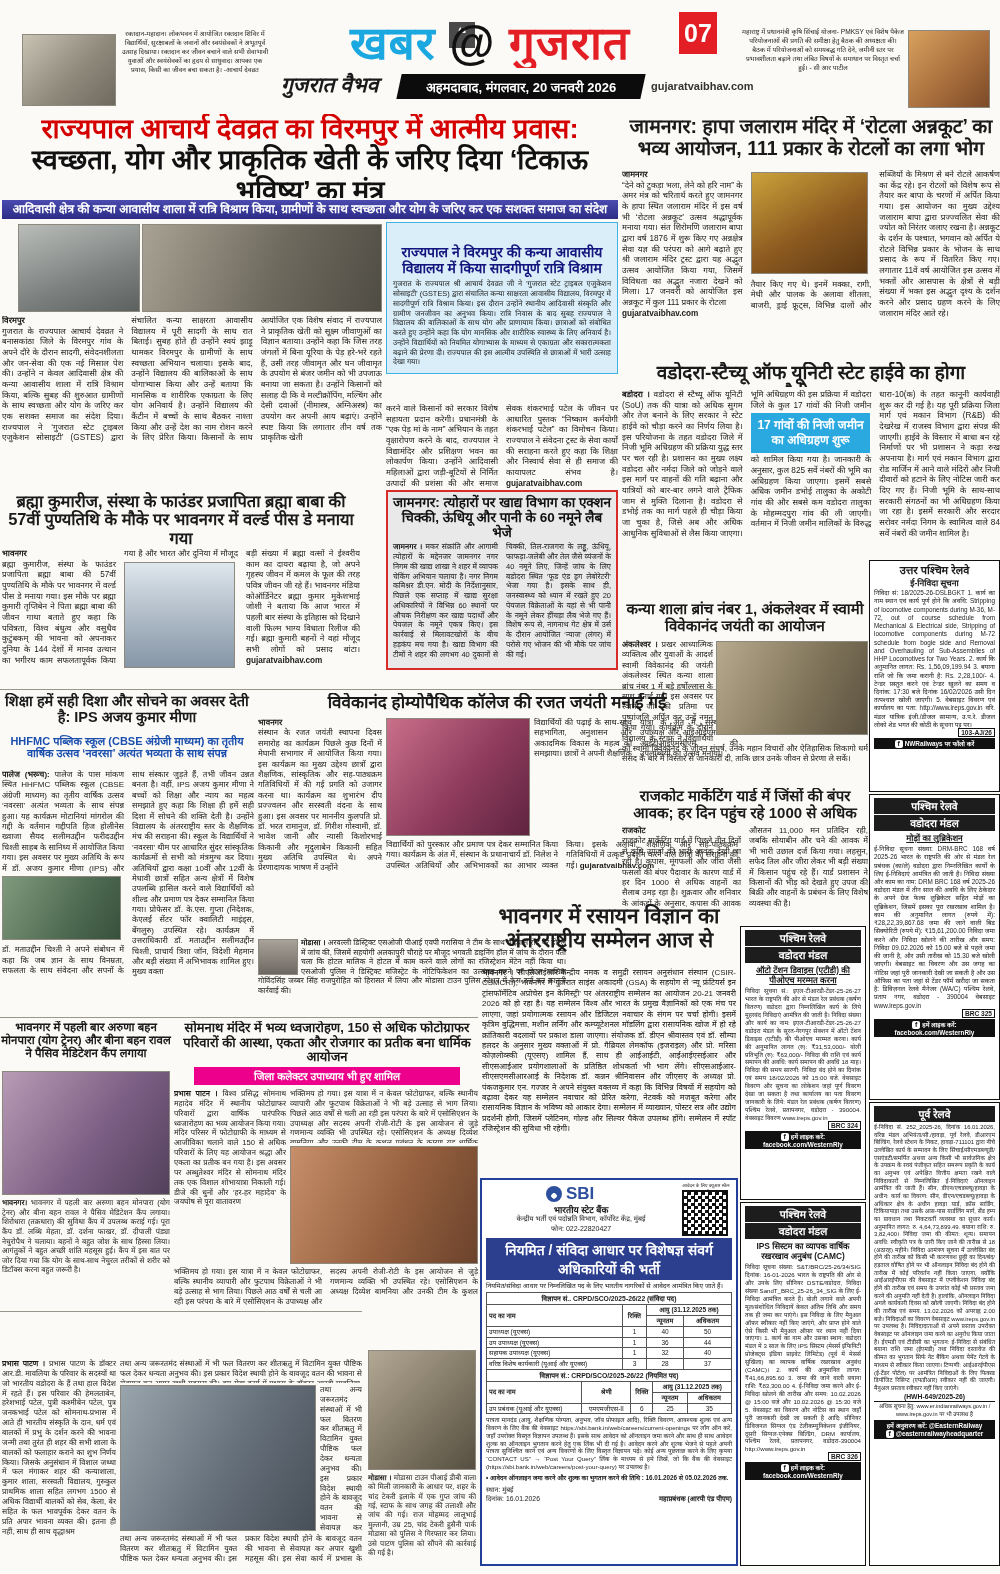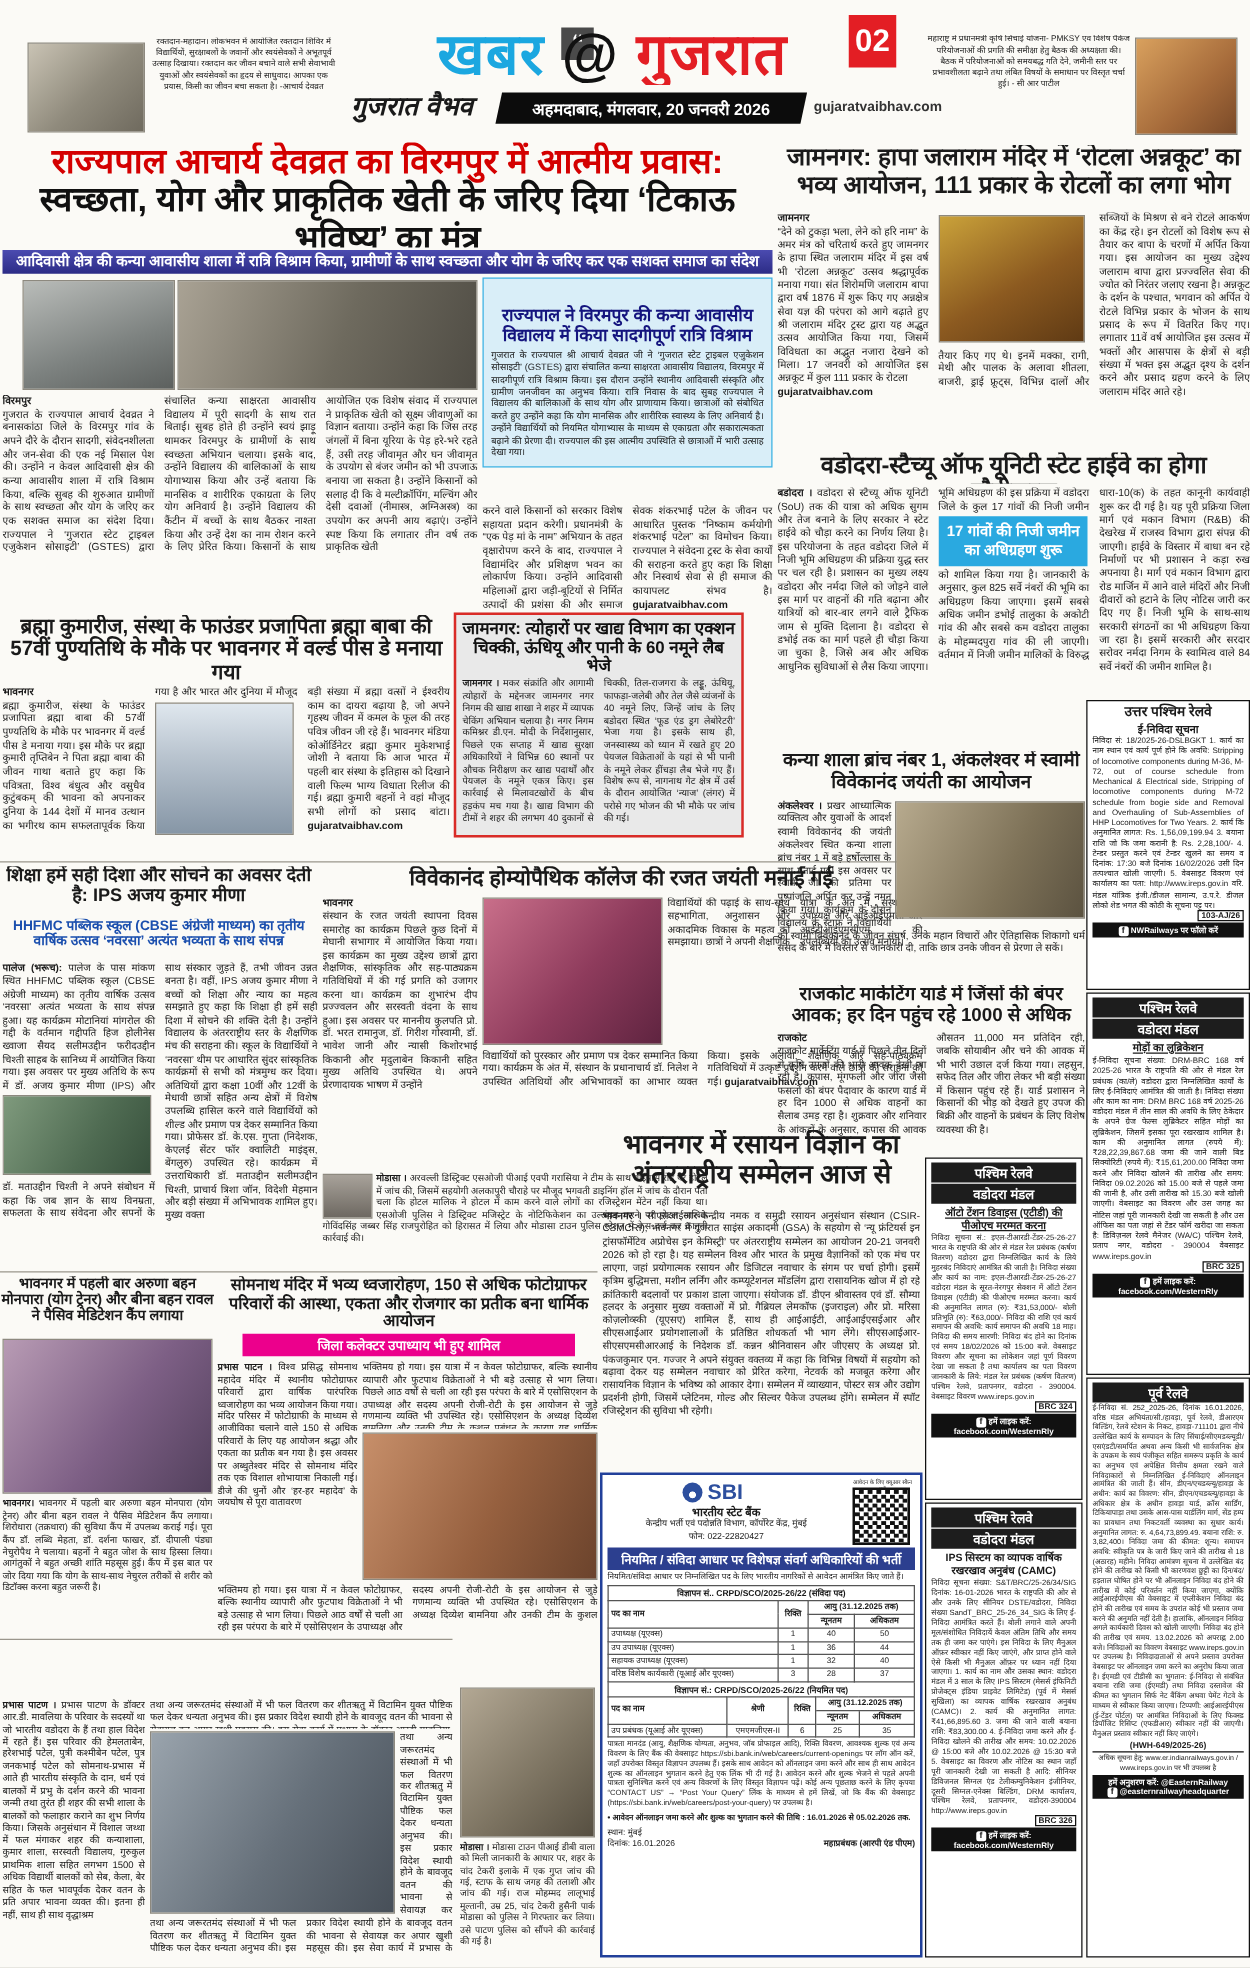--- a/index.html
+++ b/index.html
@@ -49,21 +49,21 @@
   <div class="b quote-txt" style="left:120px;top:30px;width:150px;height:80px;">रक्तदान-महादान। लोकभवन में आयोजित रक्तदान शिविर में विद्यार्थियों, सुरक्षाबलों के जवानों और स्वयंसेवकों ने अभूतपूर्व उत्साह दिखाया। रक्तदान कर जीवन बचाने वाले सभी सेवाभावी युवाओं और स्वयंसेवकों का हृदय से साधुवाद। आपका एक प्रयास, किसी का जीवन बचा सकता है। -आचार्य देवव्रत</div>
 
   <div class="b" style="left:449px;top:22px;width:26px;height:26px;background:#4a4a4a;color:#fff;font-size:17px;line-height:26px;text-align:center;">❝</div>
 
   <div class="b masthead ctr" style="left:280px;top:10px;width:420px;height:58px;">
     <span style="color:#1ba7e0;">खबर</span>
     <span style="color:#111;">@</span>
     <span style="color:#e31e24;">गुजरात</span>
   </div>
 
-  <div class="b ctr" style="left:679px;top:12px;width:38px;height:42px;background:#e31e24;color:#fff;font-weight:800;font-size:25px;line-height:42px;">02</div>
+  <div class="b ctr" style="left:679px;top:12px;width:38px;height:42px;background:#e31e24;color:#fff;font-weight:800;font-size:25px;line-height:42px;">07</div>
 
   <div class="b bold" style="left:281px;top:70px;width:114px;height:30px;font-size:21px;font-style:italic;">गुजरात वैभव</div>
   <div class="b datebar" style="left:399px;top:74px;width:244px;height:25px;">
       <span style="transform:skewX(12deg)">अहमदाबाद, मंगलवार, 20 जनवरी 2026</span>
     </div>
   <div class="b bold" style="left:651px;top:80px;width:110px;height:14px;font-size:11px;color:#333;">gujaratvaibhav.com</div>
 
   <div class="b quote-txt" style="left:742px;top:28px;width:162px;height:82px;">महाराष्ट्र में प्रधानमंत्री कृषि सिंचाई योजना- PMKSY एवं विशेष पैकेज परियोजनाओं की प्रगति की समीक्षा हेतु बैठक की अध्यक्षता की। बैठक में परियोजनाओं को समयबद्ध गति देने, जमीनी स्तर पर प्रभावशीलता बढ़ाने तथा लंबित विषयों के समाधान पर विस्तृत चर्चा हुई। - सी आर पाटील</div>
   <div class="b photo" style="left:908px;top:30px;width:82px;height:78px;background:linear-gradient(135deg,#d9a15e,#a56a3a 60%,#7a4a28);"></div>
 
@@ -106,21 +106,21 @@
   </div>
 
   <div class="b ctr hl" style="left:0px;top:492px;width:362px;height:55px;font-size:16.5px;">ब्रह्मा कुमारीज, संस्था के फाउंडर प्रजापिता ब्रह्मा बाबा की 57वीं पुण्यतिथि के मौके पर भावनगर में वर्ल्ड पीस डे मनाया गया</div>
   <div class="b body-txt jt cols3" style="left:2px;top:549px;width:358px;height:140px;">
     <span class="by">भावनगर</span><br>
     <span>ब्रह्मा कुमारीज, संस्था के फाउंडर प्रजापिता ब्रह्मा बाबा की 57वीं पुण्यतिथि के मौके पर भावनगर में वर्ल्ड पीस डे मनाया गया। इस मौके पर ब्रह्मा कुमारी तृप्तिबेन ने पिता ब्रह्मा बाबा की जीवन गाथा बताते हुए कहा कि पवित्रता, विश्व बंधुत्व और वसुधैव कुटुंबकम् की भावना को अपनाकर दुनिया के 144 देशों में मानव उत्थान का भगीरथ काम सफलतापूर्वक किया गया है और भारत और दुनिया में मौजूद </span>
     <span class="inline-photo photo" style="height:104px;background:linear-gradient(180deg,#dfe7ee,#b9c4cf 40%,#8696a6);"></span>
     <span>बड़ी संख्या में ब्रह्मा वत्सों ने ईश्वरीय काम का दायरा बढ़ाया है, जो अपने गृहस्थ जीवन में कमल के फूल की तरह पवित्र जीवन जी रहे हैं। भावनगर मंडिया कोऑर्डिनेटर ब्रह्मा कुमार मुकेशभाई जोशी ने बताया कि आज भारत में पहली बार संस्था के इतिहास को दिखाने वाली फिल्म भाग्य विधाता रिलीज की गई। ब्रह्मा कुमारी बहनों ने वहां मौजूद सभी लोगों को प्रसाद बांटा। </span><span class="tail">gujaratvaibhav.com</span>
   </div>
 
-  <div class="b" style="left:363px;top:490px;width:232px;height:180px;background:#e9e9e9;border:2px solid #d92b27;padding:3px 5px;">
+  <div class="b" style="left:386px;top:490px;width:232px;height:180px;background:#e9e9e9;border:2px solid #d92b27;padding:3px 5px;">
     <div class="ctr hl" style="font-size:13.5px;color:#111;">
       <span>जामनगर: त्योहारों पर खाद्य विभाग का एक्शन</span><br><span>चिक्की, ऊंधियू और पानी के 60 नमूने लैब भेजे</span>
     </div>
     <div class="jt cols2" style="font-size:7.5px;line-height:1.3;margin-top:2px;">
       <span class="by">जामनगर ।</span>
       <span>मकर संक्रांति और आगामी त्योहारों के मद्देनजर जामनगर नगर निगम की खाद्य शाखा ने शहर में व्यापक चेकिंग अभियान चलाया है। नगर निगम कमिश्नर डी.एन. मोदी के निर्देशानुसार, पिछले एक सप्ताह में खाद्य सुरक्षा अधिकारियों ने विभिन्न 60 स्थानों पर औचक निरीक्षण कर खाद्य पदार्थों और पेयजल के नमूने एकत्र किए। इस कार्रवाई से मिलावटखोरों के बीच हड़कंप मच गया है। खाद्य विभाग की टीमों ने शहर की लगभग 40 दुकानों से चिक्की, तिल-राजगरा के लड्डू, ऊंधियू, फाफड़ा-जलेबी और तेल जैसे व्यंजनों के 40 नमूने लिए, जिन्हें जांच के लिए बडोदरा स्थित ‘फूड एंड ड्रग लेबोरेटरी’ भेजा गया है। इसके साथ ही, जनस्वास्थ्य को ध्यान में रखते हुए 20 पेयजल विक्रेताओं के यहां से भी पानी के नमूने लेकर हींचड़ा लैब भेजे गए हैं। विशेष रूप से, नागनाथ गेट क्षेत्र में उर्स के दौरान आयोजित ‘न्याज’ (लंगर) में परोसे गए भोजन की भी मौके पर जांच की गई।</span>
     </div>
   </div>
 
   <div class="b rule" style="left:0;top:689px;width:738px;height:1px;"></div>
@@ -270,21 +270,21 @@
     <div style="position:relative;height:52px;">
       <span style="position:absolute;left:60px;top:2px;width:16px;height:16px;border-radius:50%;
                    background:radial-gradient(circle at 50% 62%, #fff 0 2.5px, #2d4f9e 3px);"></span>
       <span style="position:absolute;left:80px;top:0px;font-size:17px;font-weight:800;color:#2d4f9e;">SBI</span>
       <div class="ctr bold" style="position:absolute;left:0;top:19px;width:190px;font-size:9px;">भारतीय स्टेट बैंक</div>
       <div class="ctr" style="position:absolute;left:0;top:30px;width:190px;font-size:7px;">केन्द्रीय भर्ती एवं पदोन्नति विभाग, कॉर्पोरेट केंद्र, मुंबई</div>
       <div class="ctr" style="position:absolute;left:0;top:40px;width:190px;font-size:7px;">फोन: 022-22820427</div>
       <div style="position:absolute;right:0;top:-2px;width:52px;font-size:4.6px;text-align:center;">आवेदन के लिए क्यूआर स्कैन करें</div>
       <div class="qr" style="position:absolute;right:4px;top:6px;width:42px;height:42px;"></div>
     </div>
-    <div class="ctr" style="background:#2c3f8f;color:#fff;font-weight:bold;font-size:10px;padding:2px 0;margin-top:2px;">नियमित / संविदा आधार पर विशेषज्ञ संवर्ग अधिकारियों की भर्ती</div>
+    <div class="ctr" style="background:#2c3f8f;color:#fff;font-weight:bold;font-size:14px;padding:2px 0;margin-top:2px;">नियमित / संविदा आधार पर विशेषज्ञ संवर्ग अधिकारियों की भर्ती</div>
     <div style="font-size:6.5px;line-height:1.25;margin:2px 0;">नियमित/संविदा आधार पर निम्नलिखित पद के लिए भारतीय नागरिकों से आवेदन आमंत्रित किए जाते हैं।</div>
 
     <div class="sbi-cap">विज्ञापन सं.. CRPD/SCO/2025-26/22 (संविदा पद)</div>
     <table class="sbi-t">
       <tbody>
           <tr>
         <th rowspan="2">पद का नाम</th>
         <th rowspan="2" style="text-align:center;">रिक्ति</th>
         <th colspan="2" style="text-align:center;">आयु (31.12.2025 तक)</th>
       </tr>

